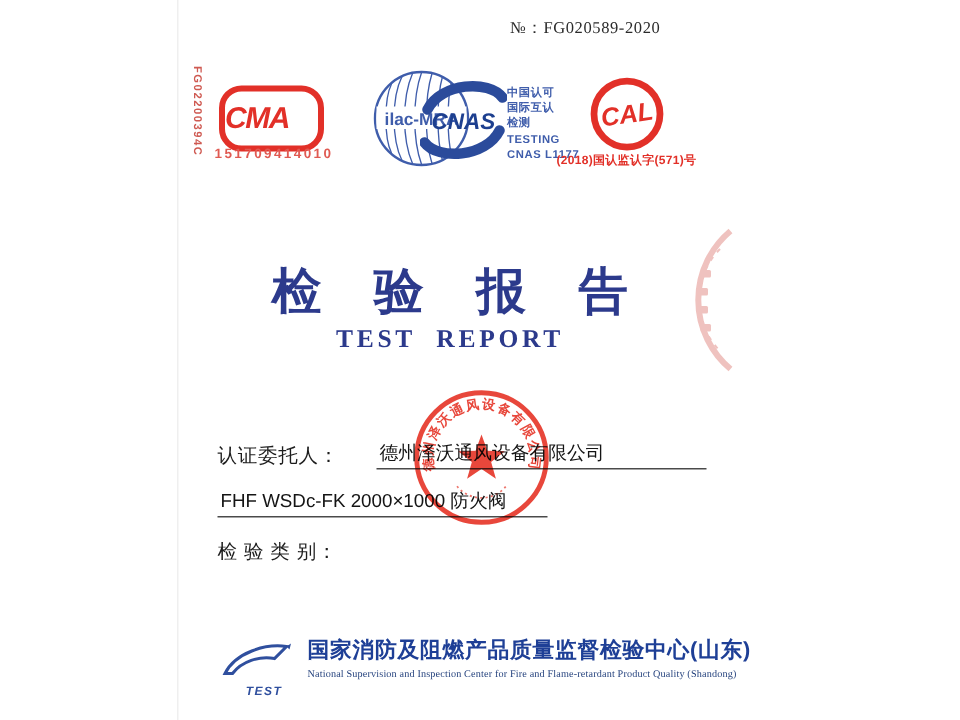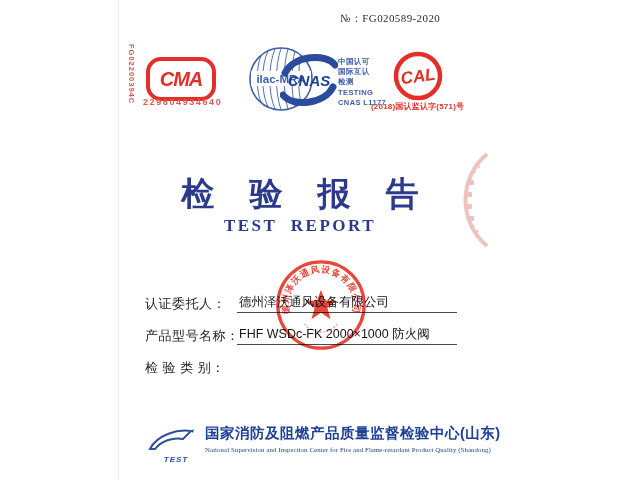--- a/index.html
+++ b/index.html
@@ -11,39 +11,39 @@
   .scan-edge{left:118px;top:0;width:1px;height:480px;background:#efefef;}
 
   
   .report-no{left:340px;top:11px;font-family:"Liberation Serif",serif;font-size:11px;
              color:#2b2b2b;letter-spacing:.4px;}
 
   
   .side-code{left:127px;top:44px;height:62px;color:#cf5a52;font-size:7.5px;font-weight:700;
              writing-mode:vertical-rl;text-orientation:sideways;letter-spacing:1px;}
   .cma-box{left:146px;top:57px;width:62px;height:36px;border:4px solid #e23028;
-           border-radius:15px;display:flex;align-items:center;justify-content:center;}
+           border-radius:15px;display:flex;align-items:center;}
   .cma-text{color:#e23028;font-weight:800;font-style:italic;font-size:20px;letter-spacing:-1px;}
   .cma-number{left:143px;top:97px;width:96px;color:#e05a52;font-size:9px;font-weight:700;
               letter-spacing:1.6px;}
   .ilac-wrap{left:248px;top:46px;width:66px;height:66px;}
   .cnas-wrap{left:280px;top:52px;width:58px;height:56px;}
   .cnas-caption{left:338px;top:57px;font-size:7.5px;line-height:10.2px;color:#3f5dab;
                 white-space:pre-line;letter-spacing:.4px;font-weight:600;}
   .cal-wrap{left:392px;top:50px;width:52px;height:52px;}
   .cal-caption{left:371px;top:101px;font-size:8px;color:#e23028;font-weight:700;letter-spacing:.2px;}
 
   
   .title-zh{left:150px;top:172px;width:300px;text-align:center;font-size:33px;font-weight:700;
             color:#2c3a8c;letter-spacing:13px;text-indent:13px;}
   .title-en{left:150px;top:216px;width:300px;text-align:center;font-family:"Liberation Serif",serif;
             font-size:17px;font-weight:700;color:#2c3a8c;letter-spacing:2.5px;word-spacing:7px;}
 
   
-  .field{position:absolute;left:145px;display:flex;align-items:flex-end;height:19px;}
+  .field{position:absolute;left:145px;display:flex;align-items:flex-end;height:19px;gap:14px;}
   .field-label{display:inline-block;width:92px;font-size:13px;color:#1d1d1d;letter-spacing:.5px;
                white-space:nowrap;}
   .field-line{display:inline-block;width:218px;border-bottom:1px solid #4a4a4a;
               font-size:12.5px;color:#141414;padding:0 0 1px 2px;white-space:nowrap;overflow:hidden;}
   .f1{top:294px;} .f2{top:326px;} .f3{top:358px;justify-content:center;}
 
   
   .seal{left:273px;top:257px;width:96px;height:96px;mix-blend-mode:multiply;opacity:.92;}
   .edge-stamp{left:447px;top:150px;width:46px;height:100px;opacity:.45;}
 
@@ -63,21 +63,21 @@
 
   <div class="abs report-no">
     <span>№：</span><span>FG020589-2020</span>
   </div>
 
   <div class="abs side-code">FG02200394C</div>
 
   <div class="abs cma-box">
     <span class="cma-text">CMA</span>
   </div>
-  <div class="abs cma-number">229604934640</div>
+  <div class="abs cma-number">151709414010</div>
 
   <svg class="abs ilac-wrap" viewBox="0 0 66 66">
     <circle cx="33" cy="33" r="31" fill="#ffffff" stroke="#3f5dab" stroke-width="1.6"></circle>
     <g stroke="#3f5dab" stroke-width="0.9" fill="none">
       <path d="M20,5 C13,19 13,47 20,61"></path>
       <path d="M27,3 C20,19 20,47 27,63"></path>
       <path d="M33,2.5 C27,19 27,47 33,63.5"></path>
       <path d="M40,3 C35,19 35,47 40,63"></path>
       <path d="M47,5 C43,19 43,47 47,61"></path>
       <path d="M53,9 C50,20 50,46 53,57"></path>
@@ -116,21 +116,20 @@
       <rect x="18" y="54" width="7" height="5" rx="1"></rect>
       <rect x="20" y="66" width="7" height="5" rx="1"></rect>
     </g>
   </svg>
 
   <div class="field f1">
     <span class="field-label">认证委托人：</span>
     <span class="field-line">德州泽沃通风设备有限公司</span>
   </div>
   <div class="field f2">
-    <span class="field-label">产品型号名称：</span>
     <span class="field-line">FHF WSDc-FK 2000×1000 防火阀</span>
   </div>
   <div class="field f3">
     <span class="field-label">检 验 类 别：</span>
   </div>
 
   <svg class="abs seal" viewBox="0 0 100 100">
     <defs>
       <path id="sealArc" d="M 24,72 A 34,34 0 1 1 76,72" fill="none"></path>
       <path id="sealArcBottom" d="M 30,64 A 26,26 0 0 0 70,64" fill="none"></path>

